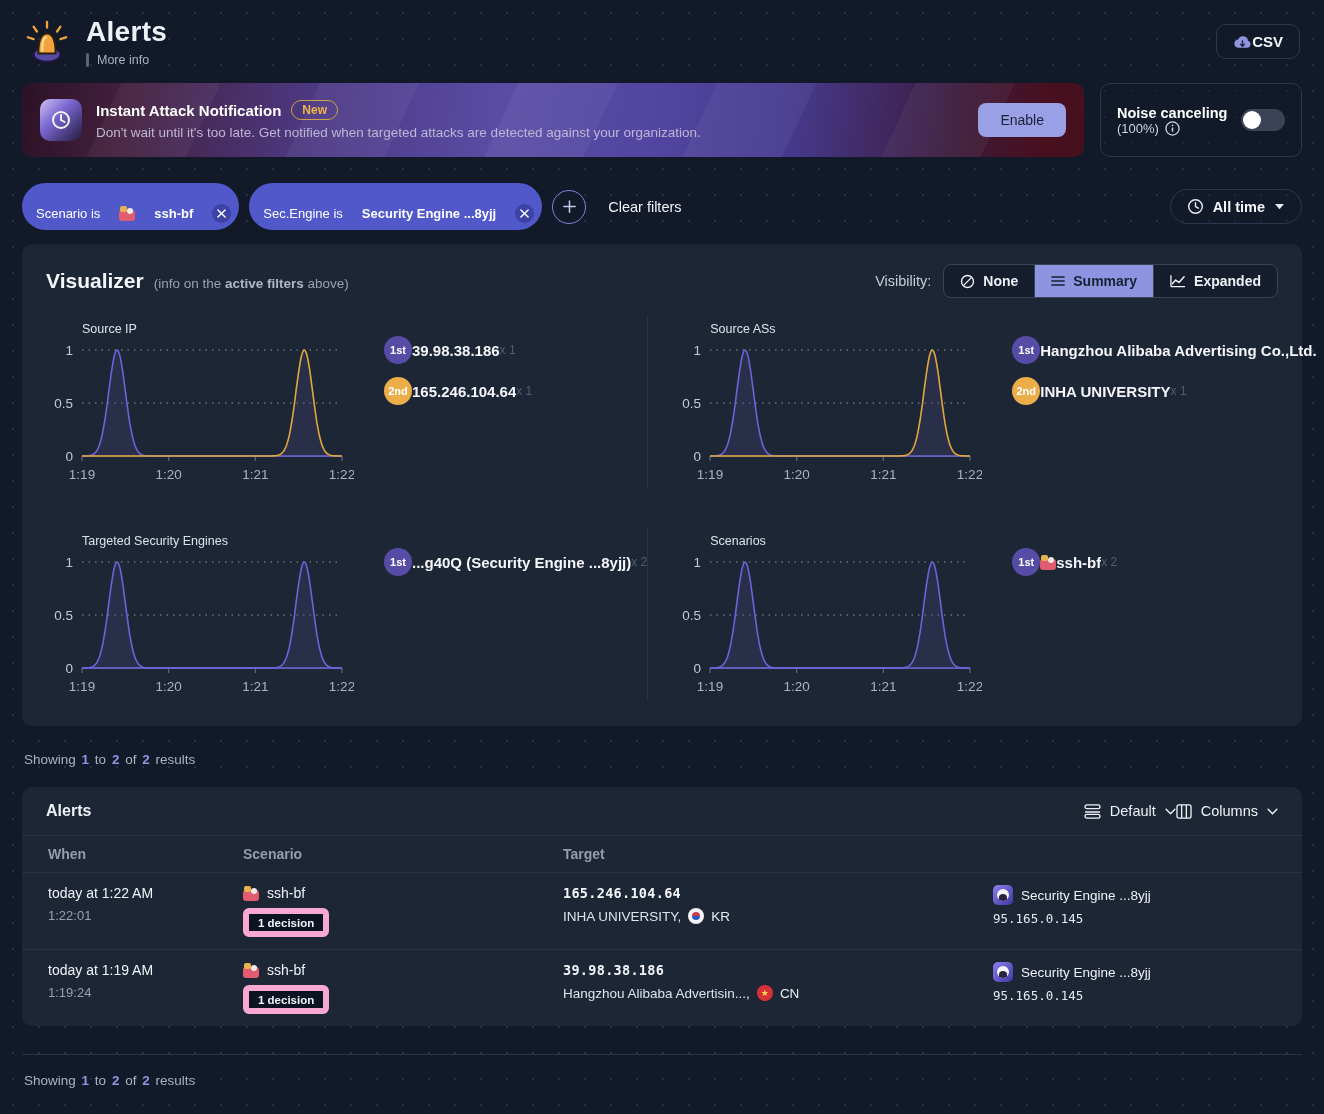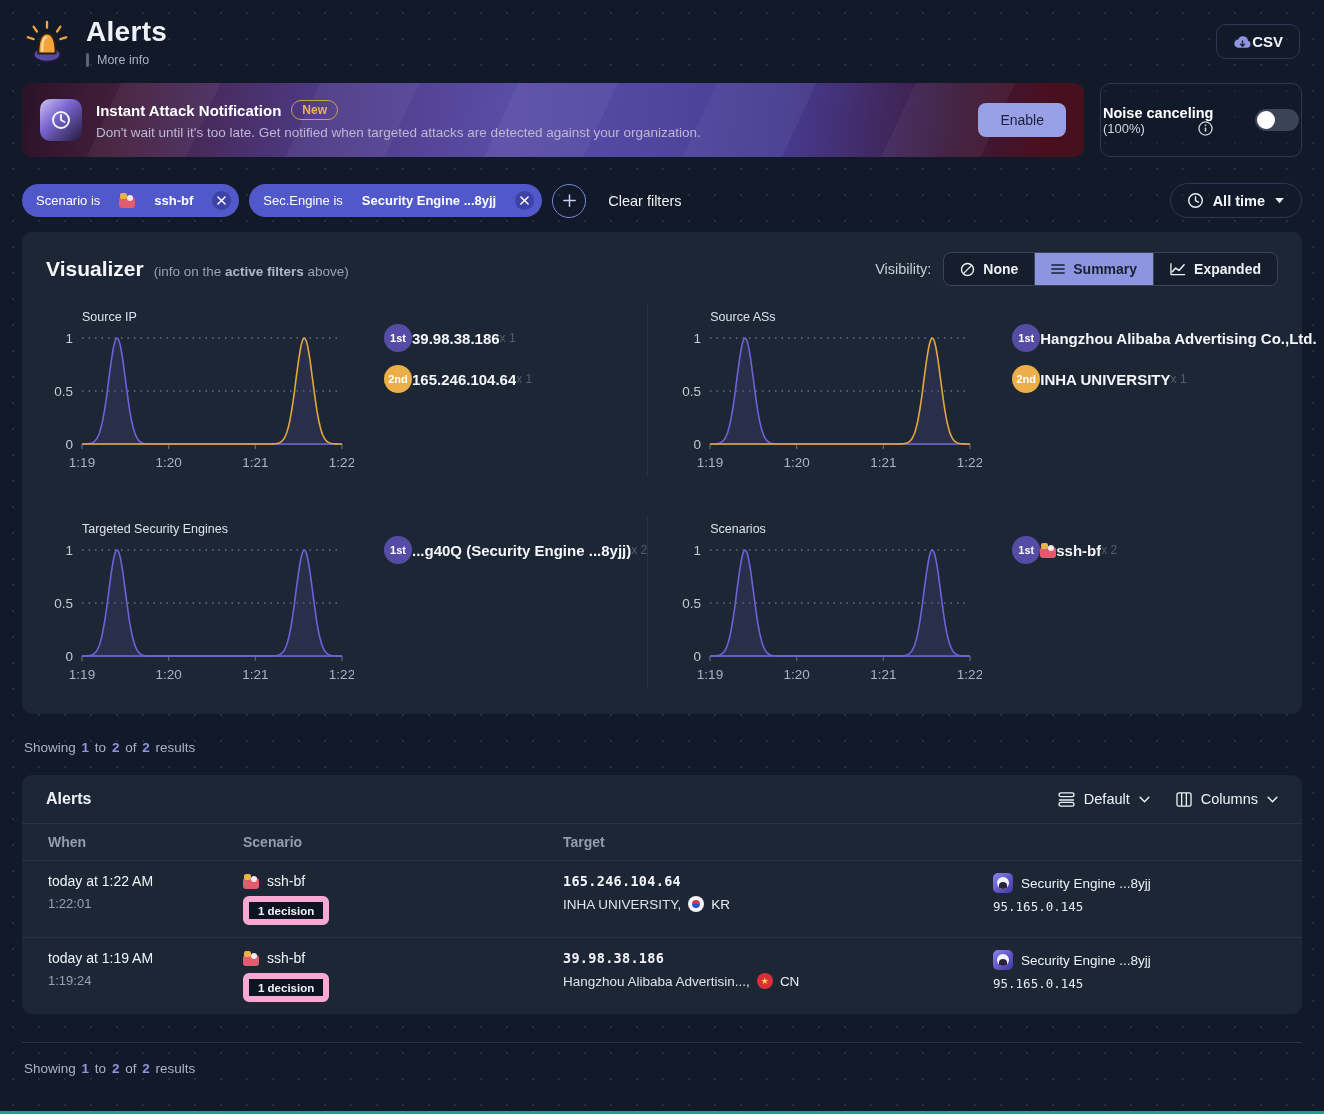--- a/index.html
+++ b/index.html
@@ -39,32 +39,32 @@
   .bn-icon { width:42px; height:42px; border-radius:10px; flex:0 0 auto;
     background:linear-gradient(135deg,#cfc3ee 0%,#7a67d2 40%,#231a3c 100%);
     display:flex; align-items:center; justify-content:center; }
   .bn-title-row { display:flex; align-items:center; gap:10px; }
   .bn-title { font-size:15px; font-weight:700; color:#fff; }
   .new-badge { font-size:12px; font-weight:700; color:#ecb44c; border:1.4px solid #caa34b;
     border-radius:999px; padding:2px 10px; }
   .bn-desc { font-size:13.5px; color:#bdb7d6; margin-top:5px; }
   .enable-btn { position:relative; background:#99a0e6; color:#1a2036; font-weight:400; font-size:14px;
     border:none; border-radius:8px; padding:9px 22px; cursor:pointer; }
-  .noise-card { width:202px; border:1px solid #2c3850; border-radius:10px; padding:13px 2px;
+  .noise-card { width:202px; border:1px solid #2c3850; border-radius:10px; padding:13px 16px;
     display:flex; align-items:center; justify-content:space-between; background:rgba(18,26,41,.5); }
   .noise-title { font-size:14.5px; font-weight:700; color:#fff; }
-  .noise-sub { display:flex; align-items:center; gap:6px; color:#cfd5e1; font-size:13px;justify-content:space-between; }
+  .noise-sub { display:flex; align-items:center; gap:6px; color:#cfd5e1; font-size:13px; }
   .toggle { width:44px; height:22px; background:#3b4456; border-radius:11px; position:relative; cursor:pointer; flex:0 0 auto; }
   .toggle .knob { position:absolute; left:2px; top:2px; width:18px; height:18px; background:#fff; border-radius:50%; }
 
   
   .filter-row { display:flex; align-items:center; justify-content:space-between; margin-top:26px; }
   .filters-left { display:flex; align-items:center; gap:10px; }
   .chip { display:flex; align-items:center; gap:19px; background:#5158c9; border-radius:999px;
-    padding:7px 8px 7px 14px; font-size:13px; color:#fff; cursor:pointer; }
+    padding:21px 8px 7px 14px; font-size:13px; color:#fff; cursor:pointer; }
   .chip b { font-size:13px; }
   .chip .x { width:19px; height:19px; border-radius:50%; background:#3d42a6; display:flex;
     align-items:center; justify-content:center; }
   .add-btn { width:34px; height:34px; border-radius:50%; border:1.6px solid #7b82dd; background:transparent;
     display:flex; align-items:center; justify-content:center; cursor:pointer; }
   .clear-filters { font-size:14.5px; color:#f0f2f7; margin-left:12px; cursor:pointer; }
   .time-btn { display:flex; align-items:center; gap:9px; border:1px solid #2c3850; border-radius:999px;
     padding:8px 16px; background:rgba(20,28,44,.4); cursor:pointer; }
   .time-btn b { font-size:14.5px; color:#f3f5f9; }
 
@@ -105,21 +105,21 @@
   .legend-count { font-size:12px; color:#525d72; }
 
   
   .results { margin:26px 2px 0 2px; font-size:13.5px; color:#aab2c4; }
   .results b { color:#8d95e0; margin:0 2px; }
 
   
   .table-card { margin-top:20px; overflow:hidden; }
   .tc-head { display:flex; align-items:center; justify-content:space-between; padding:15px 24px; }
   .tc-title { font-size:16px; font-weight:700; }
-  .tc-controls { display:flex; align-items:center; gap:26px; }
+  .tc-controls { display:flex; align-items:center; }
   .tc-btn { display:flex; align-items:center; gap:9px; cursor:pointer; color:#eef1f6; font-size:14.5px; }
   .t-head { display:grid; grid-template-columns:195px 320px 430px 1fr; padding:10px 26px;
     border-top:1px solid #2a3345; border-bottom:1px solid #2a3345; }
   .t-head span { font-size:14px; font-weight:700; color:#939db0; }
   .t-row { display:grid; grid-template-columns:195px 320px 430px 1fr; padding:12px 26px;
     border-bottom:1px solid #2a3345; cursor:pointer; }
   .t-row:last-child { border-bottom:none; }
   .cell-line1 { display:flex; align-items:center; gap:8px; font-size:14px; color:#f0f3f8; }
   .cell-line2 { margin-top:7px; font-size:13px; color:#97a0b2; display:flex; align-items:center; gap:7px; }
   .mono-ip { font-family:"DejaVu Sans Mono", monospace; font-weight:700; font-size:13.5px; color:#f2f4f8; letter-spacing:.3px; }

